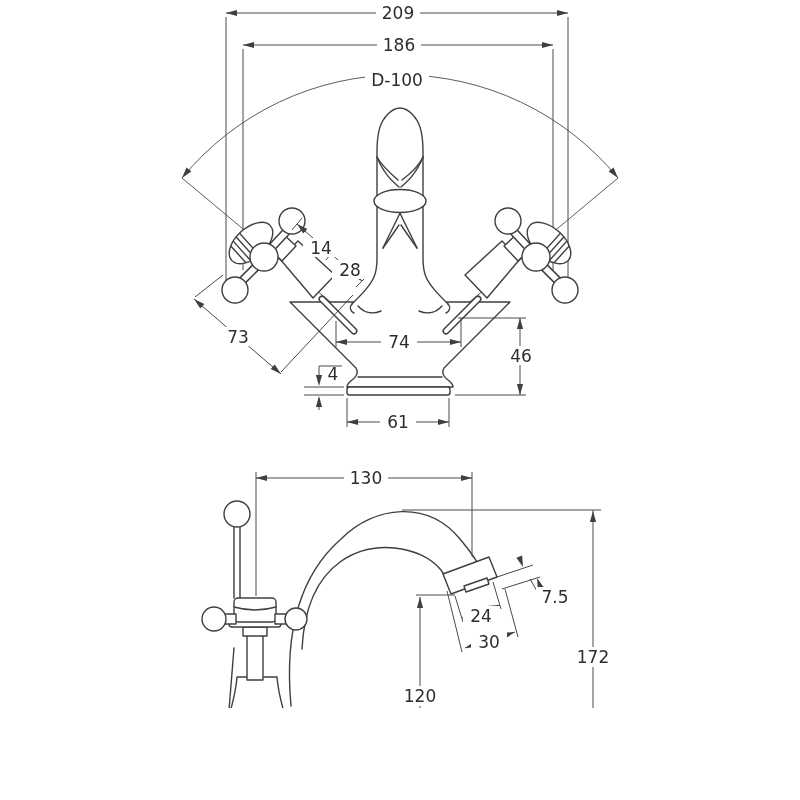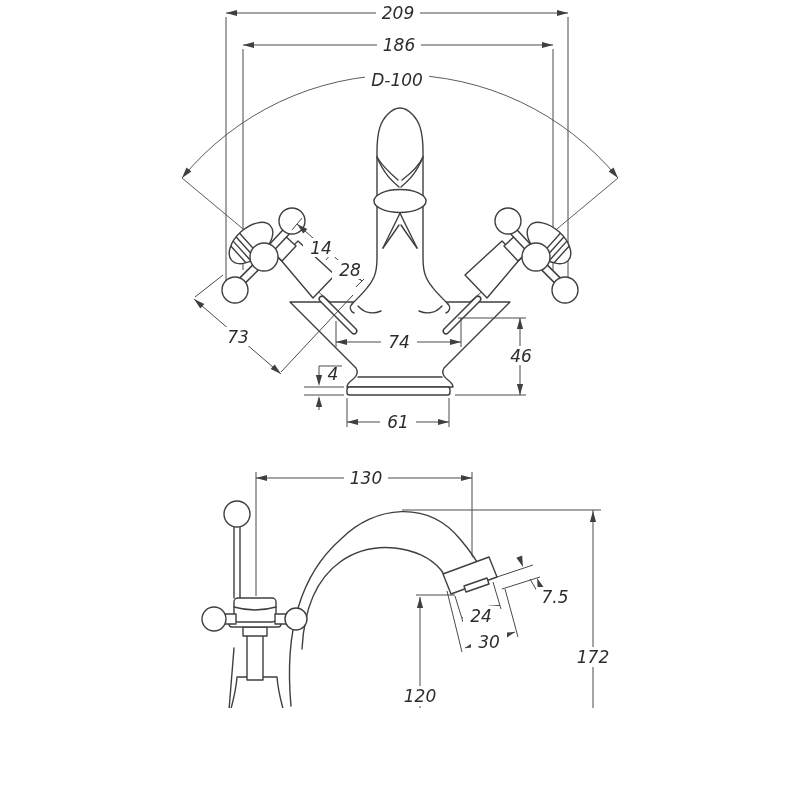--- a/index.html
+++ b/index.html
@@ -1,16 +1,16 @@
 <!DOCTYPE html>
 <html><head>
 <meta charset="utf-8">
 <style>
   html,body{margin:0;padding:0;background:#ffffff;}
-  .stage{width:800px;height:708px;position:relative;background:#ffffff;overflow:hidden;font-style:italic;}
+  .stage{width:800px;height:708px;position:relative;background:#ffffff;overflow:hidden;}
   svg{display:block;}
   .obj{fill:none;stroke:#3f3f3f;stroke-width:1.4;stroke-linejoin:round;stroke-linecap:round;}
   .objfill{fill:#ffffff;stroke:#3f3f3f;stroke-width:1.4;stroke-linejoin:round;}
   .fillonly{fill:#ffffff;stroke:none;}
   .dim{fill:none;stroke:#4a4a4a;stroke-width:1;}
   .thin{fill:none;stroke:#4a4a4a;stroke-width:0.9;}
   .arr{fill:#3f3f3f;stroke:none;}
   .lblbg{fill:#ffffff;stroke:none;}
   text{font-family:"DejaVu Sans","Liberation Sans",sans-serif;font-size:17px;fill:#2d2d2d;}
   .neckD{fill:none;stroke:#3f3f3f;stroke-width:9;stroke-linecap:round;}

